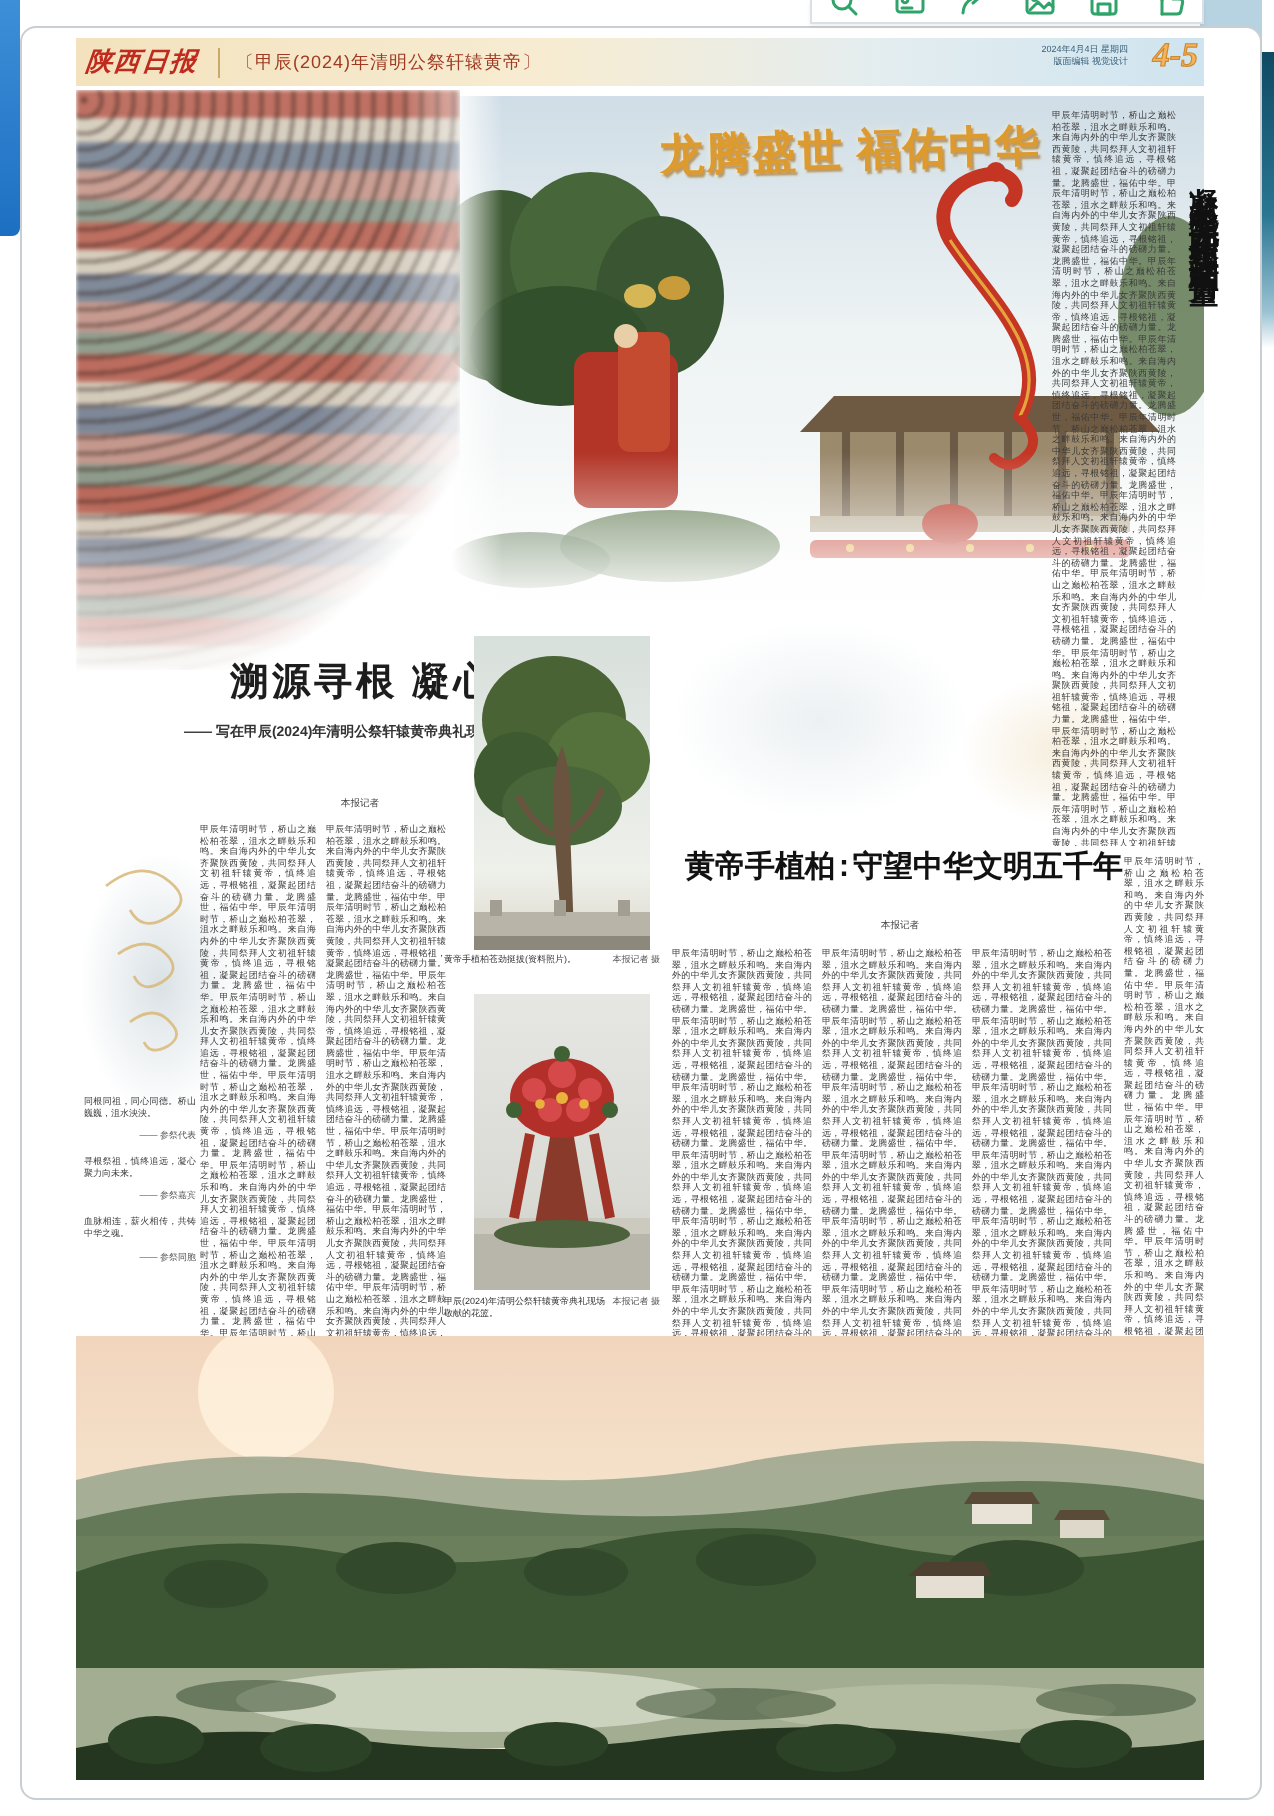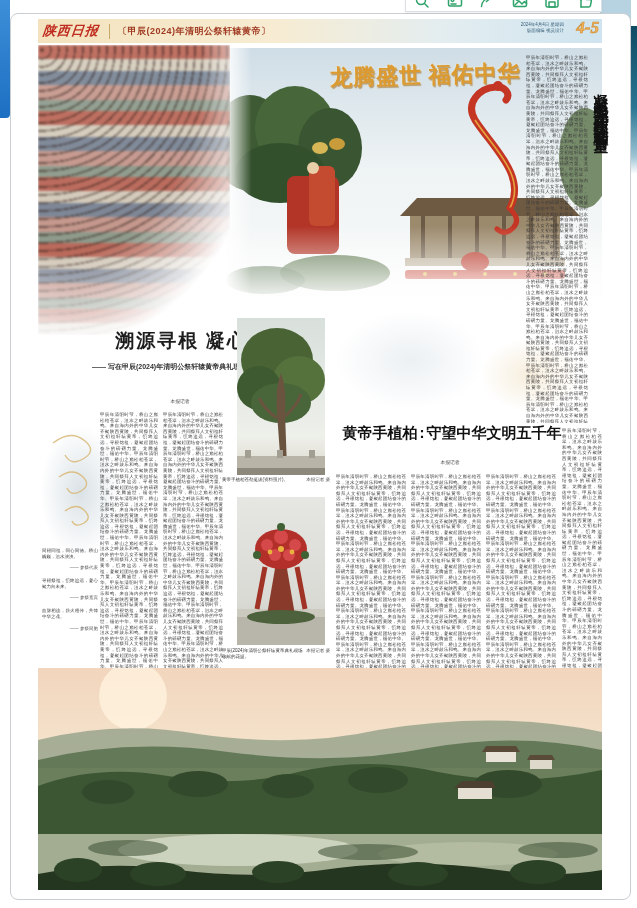--- a/index.html
+++ b/index.html
@@ -22,21 +22,21 @@
   .toolbar svg{width:18px;height:18px;margin-top:-8px;flex:0 0 auto;}
   .toolbar svg *{stroke:#2fa369;fill:none;stroke-width:1.5;stroke-linecap:round;stroke-linejoin:round;}
 
   
   .masthead{left:38px;top:19px;width:564px;height:24px;
     background:linear-gradient(90deg,#f3e2bd,#f7ecd2 42%,#e3edf0 72%,#cfe4ef);
     display:flex;align-items:center;}
   .logo{font-family:"Liberation Serif",serif;font-weight:bold;font-style:italic;
     color:#bf2b1e;font-size:13px;margin-left:5px;transform:skewX(-6deg);letter-spacing:1px;}
   .mast-div{width:1px;height:15px;background:#c9a86b;margin:0 8px 0 10px;}
-  .banner{font-size:9px;font-weight:bold;color:#a03a22;letter-spacing:.5px;}
+  .banner{font-size:9px;font-weight:normal;color:#a03a22;letter-spacing:.5px;}
   .mast-meta{position:absolute;right:38px;top:3px;text-align:right;
     font-size:4.5px;line-height:6px;color:#38607a;}
   .pageno{position:absolute;right:3px;top:-1px;font-size:17px;font-weight:bold;
     font-style:italic;color:#f3b45c;-webkit-text-stroke:.6px #cf8a2e;
     font-family:"Liberation Serif",serif;}
 
   
   .main-photo{left:225px;top:48px;width:377px;height:262px;
     background:linear-gradient(180deg,#cfdde6,#eef3f4 45%,#fbfbfa);}
   .main-photo .fade{position:absolute;inset:0;

